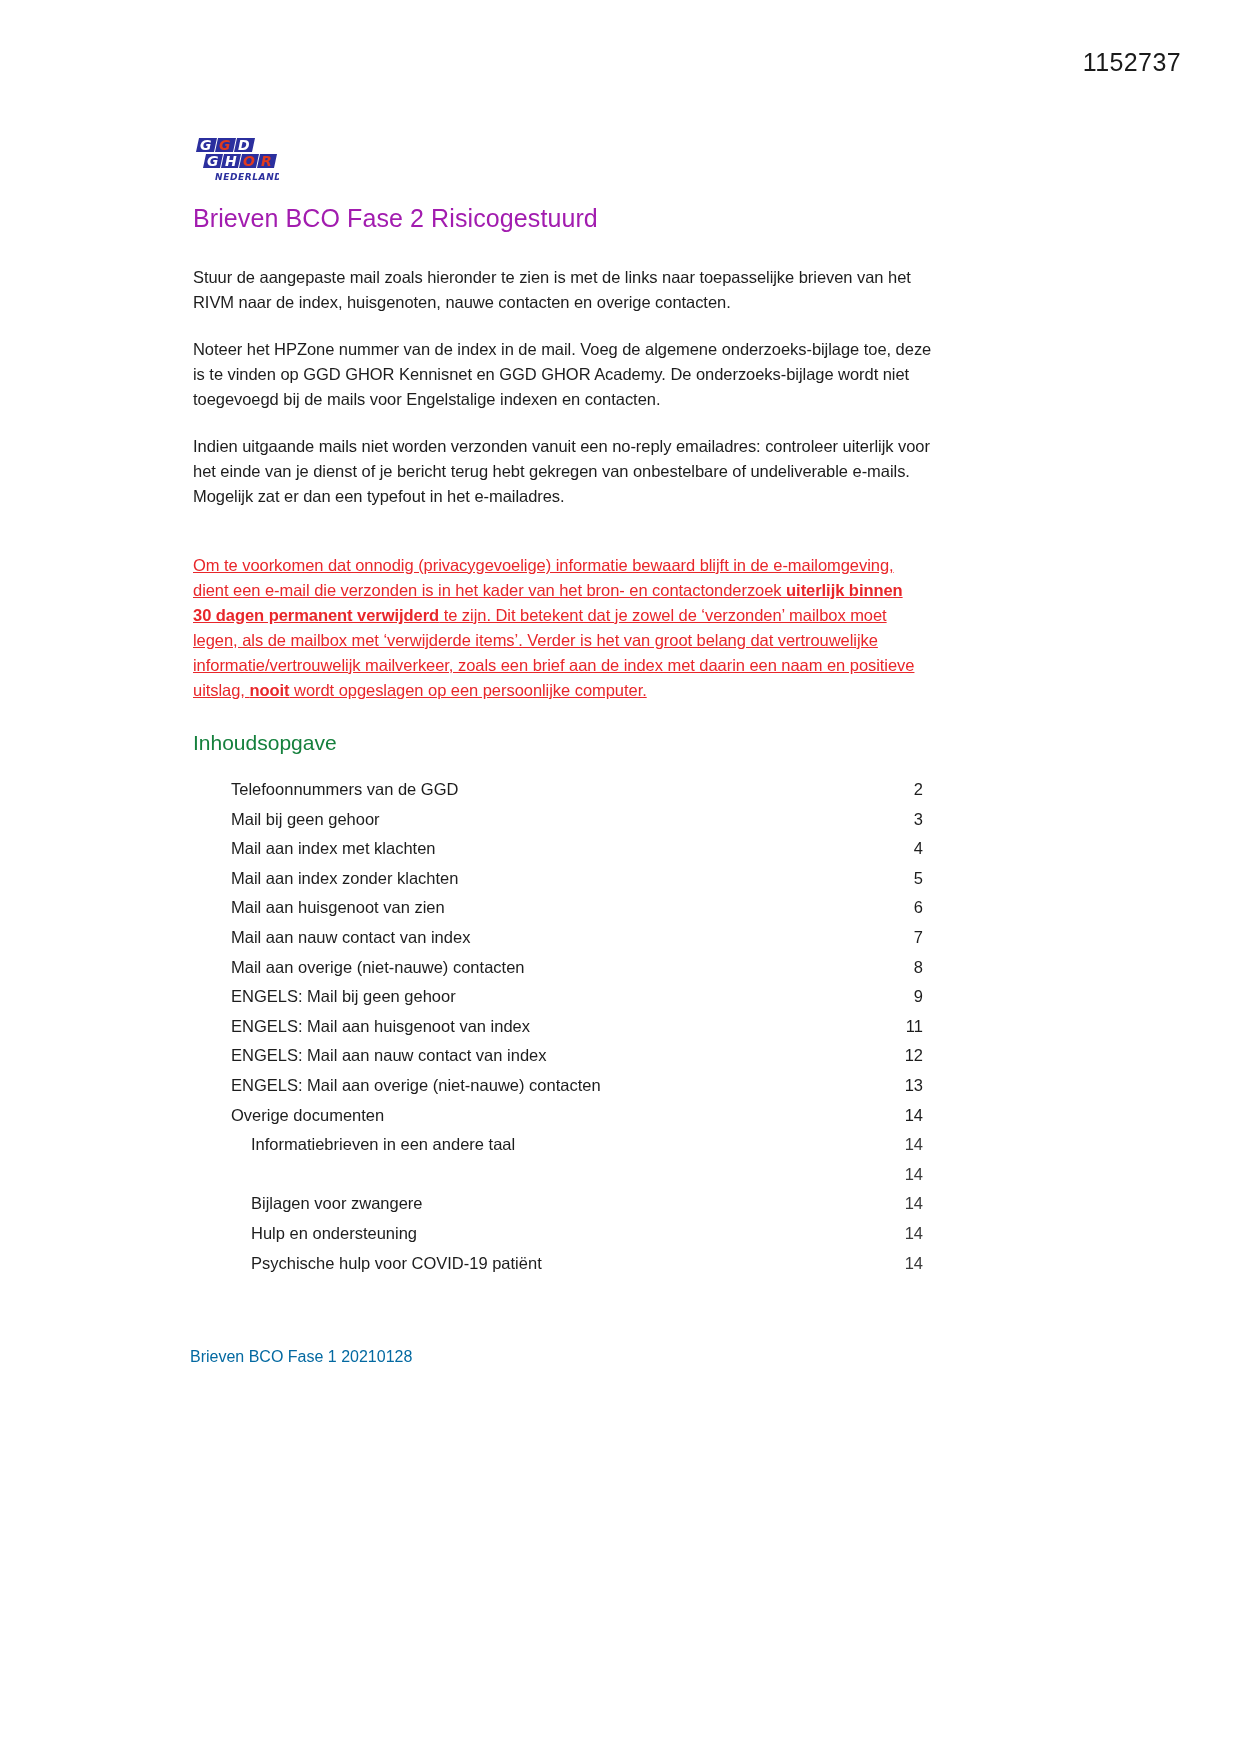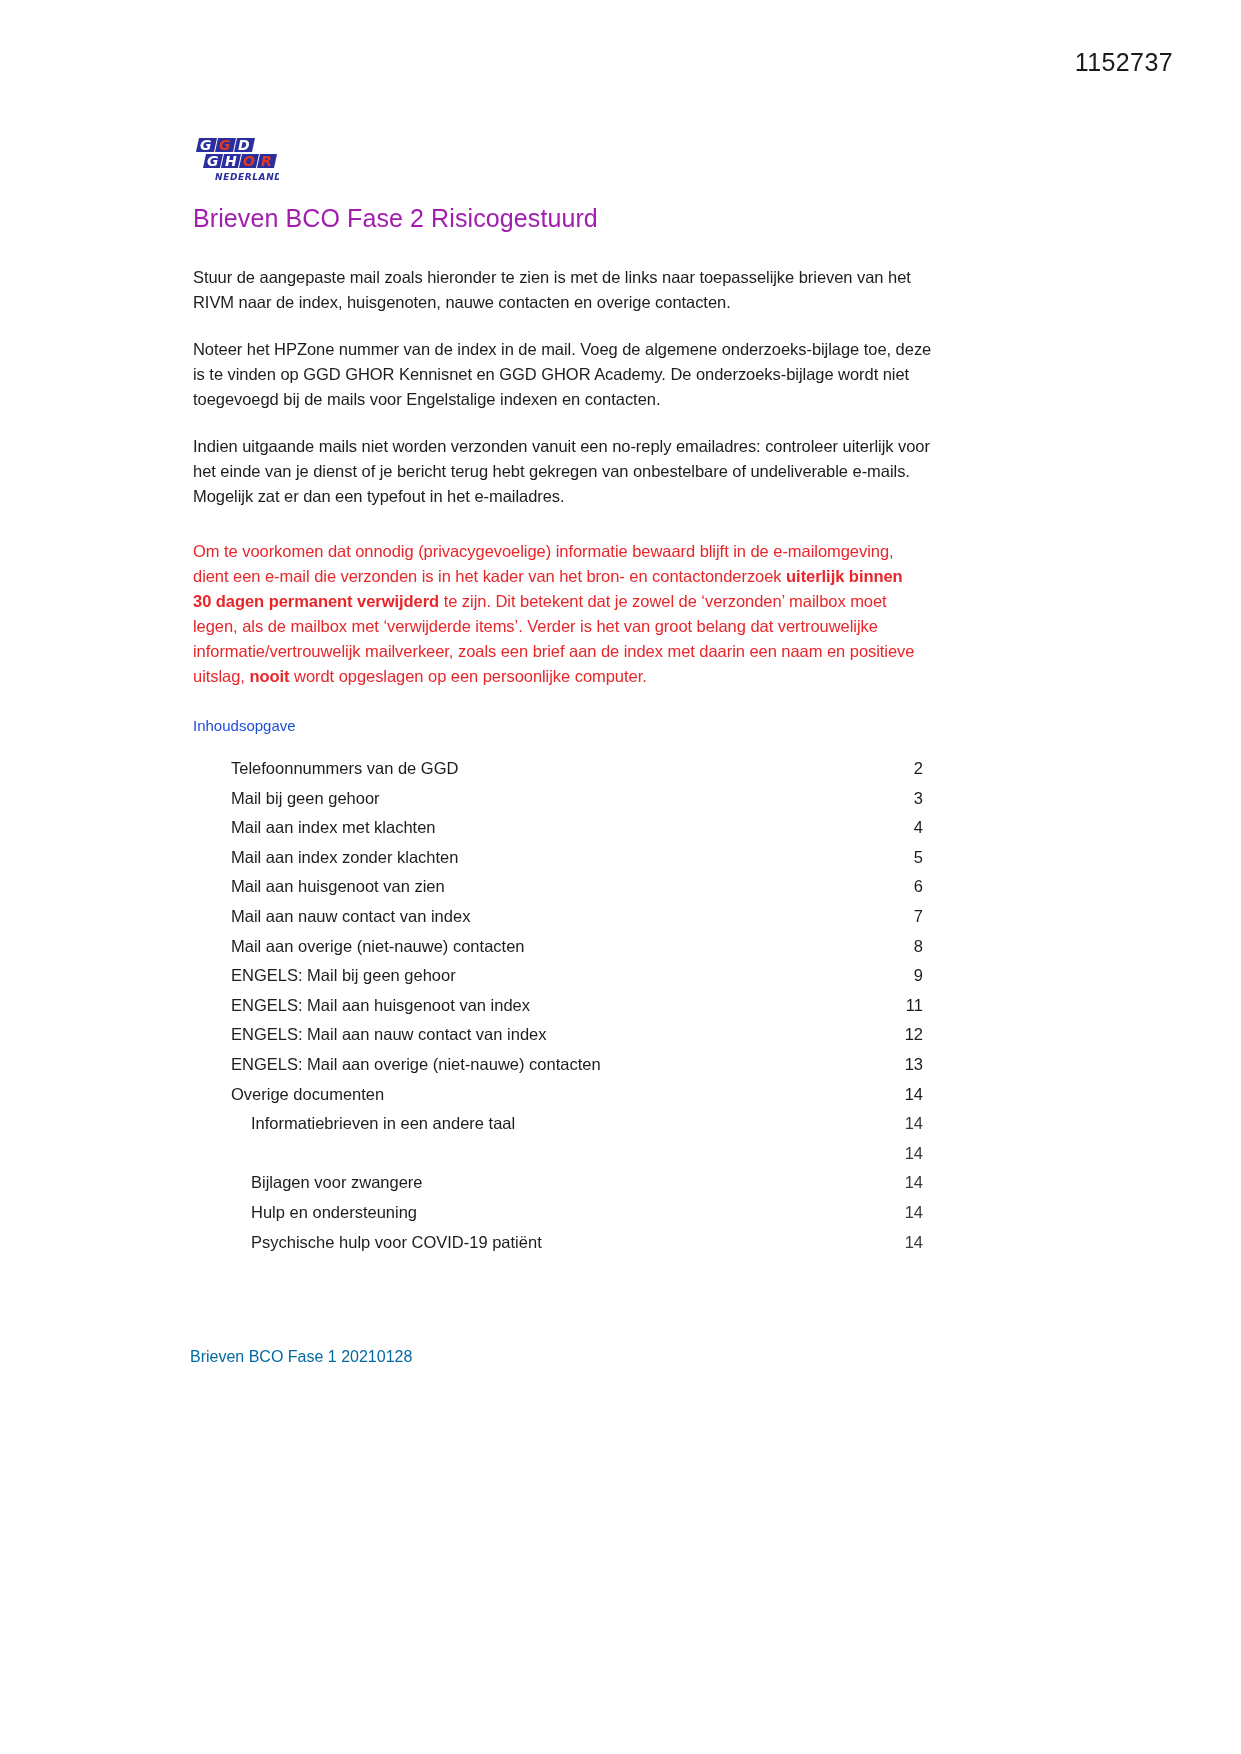--- a/index.html
+++ b/index.html
@@ -16,21 +16,21 @@
   }
   .page {
     position: absolute;
     inset: 0;
     background: #ffffff;
   }
   
   .doc-number {
     position: absolute;
     top: 48px;
-    right: 68px;
+    right: 60px;
     font-family: "Liberation Sans", sans-serif;
     font-size: 25px;
     color: #1a1a1a;
     letter-spacing: 0.4px;
   }
   
   .content {
     position: absolute;
     left: 193px;
     top: 130px;
@@ -57,31 +57,32 @@
   .para {
     font-family: "Liberation Sans", sans-serif;
     font-size: 16.5px;
     line-height: 25px;
     color: #1d1d1d;
     margin: 0 0 22px 0;
     letter-spacing: -0.05px;
   }
   .para.red {
     color: #e8262a;
-    margin-top: 30px;
+    margin-top: 44px;
     margin-bottom: 28px;
     width: 730px;
+    text-decoration: underline;
   }
   .para.red b { font-weight: 700; }
   
   .toc-heading {
     font-family: "Liberation Sans", sans-serif;
-    font-size: 15px;
+    font-size: 21px;
     font-weight: 400;
-    color: #1d4ed8;
+    color: #15803d;
     margin: 0 0 20px 0;
   }
   .toc {
     margin: 0;
     padding: 0;
     list-style: none;
     width: 730px;
   }
   .toc-item {
     display: flex;

